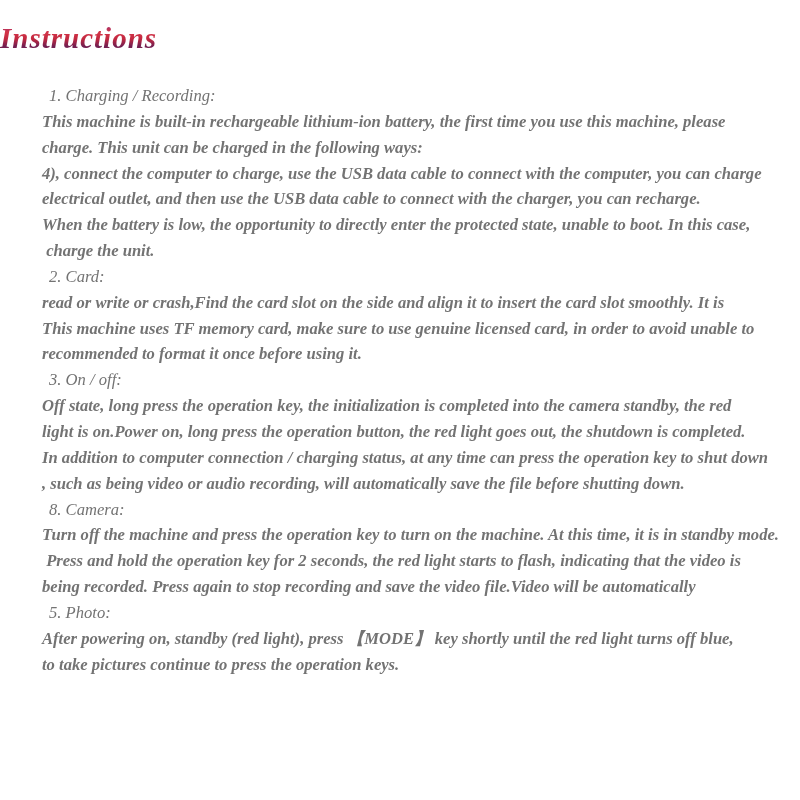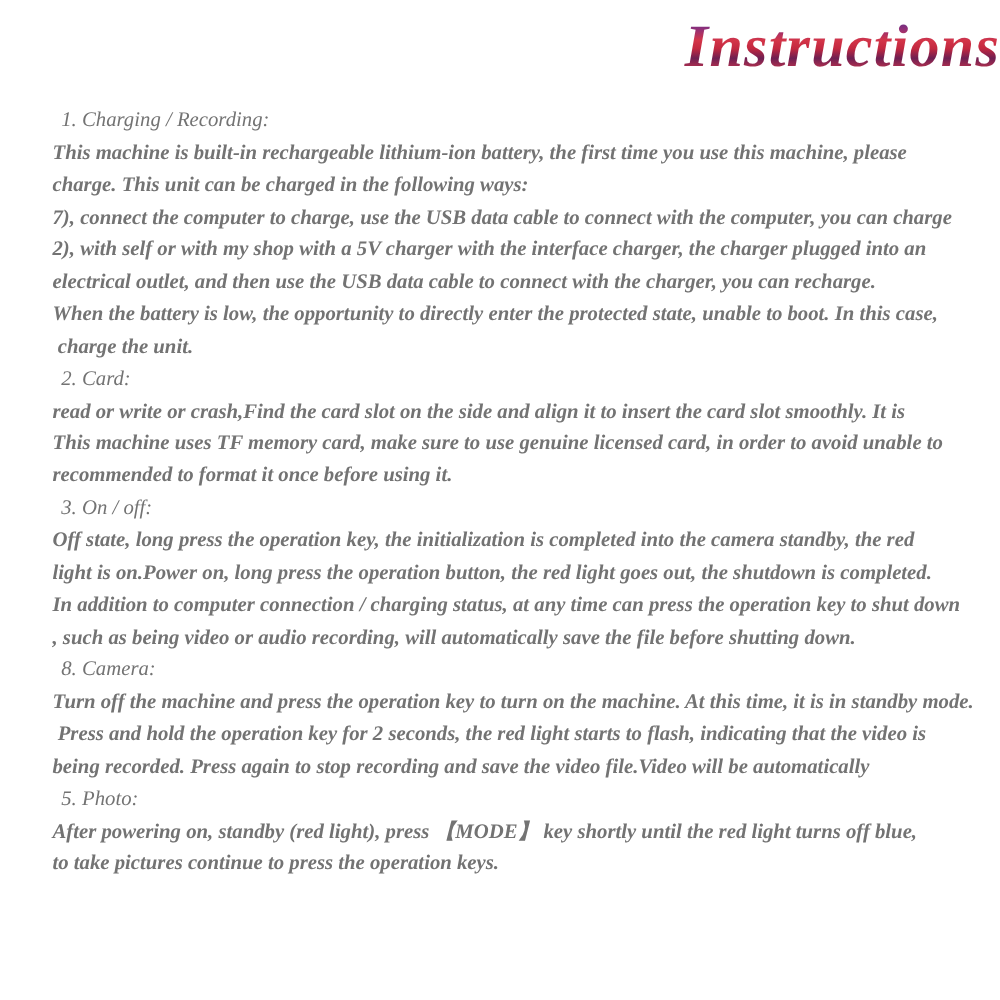--- a/index.html
+++ b/index.html
@@ -10,22 +10,22 @@
   .page {
     position: relative;
     width: 800px;
     height: 800px;
     background: #ffffff;
     overflow: hidden;
     font-family: "Liberation Serif", "DejaVu Serif", serif;
   }
   .title {
     margin: 14px auto 0 auto;
-    text-align: right;
-    font-size: 48px;
+    text-align: left;
+    font-size: 29px;
     line-height: 48px;
     font-style: italic;
     font-weight: 700;
     letter-spacing: 1px;
     background: linear-gradient(
       to bottom,
       #4a2e8c 0%,
       #8c2f7a 18%,
       #d43548 38%,
       #c22840 52%,
@@ -60,22 +60,21 @@
 </style>
 </head>
 <body>
 
 <div class="page">
   <h1 class="title">Instructions</h1>
   <div class="body" id="instructions-body">
       <div class="line heading">1. Charging / Recording:</div>
       <div class="line text">This machine is built-in rechargeable lithium-ion battery, the first time you use this machine, please</div>
       <div class="line text">charge. This unit can be charged in the following ways:</div>
-      <div class="line text">7), connect the computer to charge, use the USB data cable to connect with the computer, you can charge</div>
-      <div class="line text">2), with self or with my shop with a 5V charger with the interface charger, the charger plugged into an</div>
+      <div class="line text">4), connect the computer to charge, use the USB data cable to connect with the computer, you can charge</div>
       <div class="line text">electrical outlet, and then use the USB data cable to connect with the charger, you can recharge.</div>
       <div class="line text">When the battery is low, the opportunity to directly enter the protected state, unable to boot. In this case,</div>
       <div class="line text"> charge the unit.</div>
       <div class="line heading">2. Card:</div>
       <div class="line text">read or write or crash,Find the card slot on the side and align it to insert the card slot smoothly. It is</div>
       <div class="line text">This machine uses TF memory card, make sure to use genuine licensed card, in order to avoid unable to</div>
       <div class="line text">recommended to format it once before using it.</div>
       <div class="line heading">3. On / off:</div>
       <div class="line text">Off state, long press the operation key, the initialization is completed into the camera standby, the red</div>
       <div class="line text">light is on.Power on, long press the operation button, the red light goes out, the shutdown is completed.</div>

